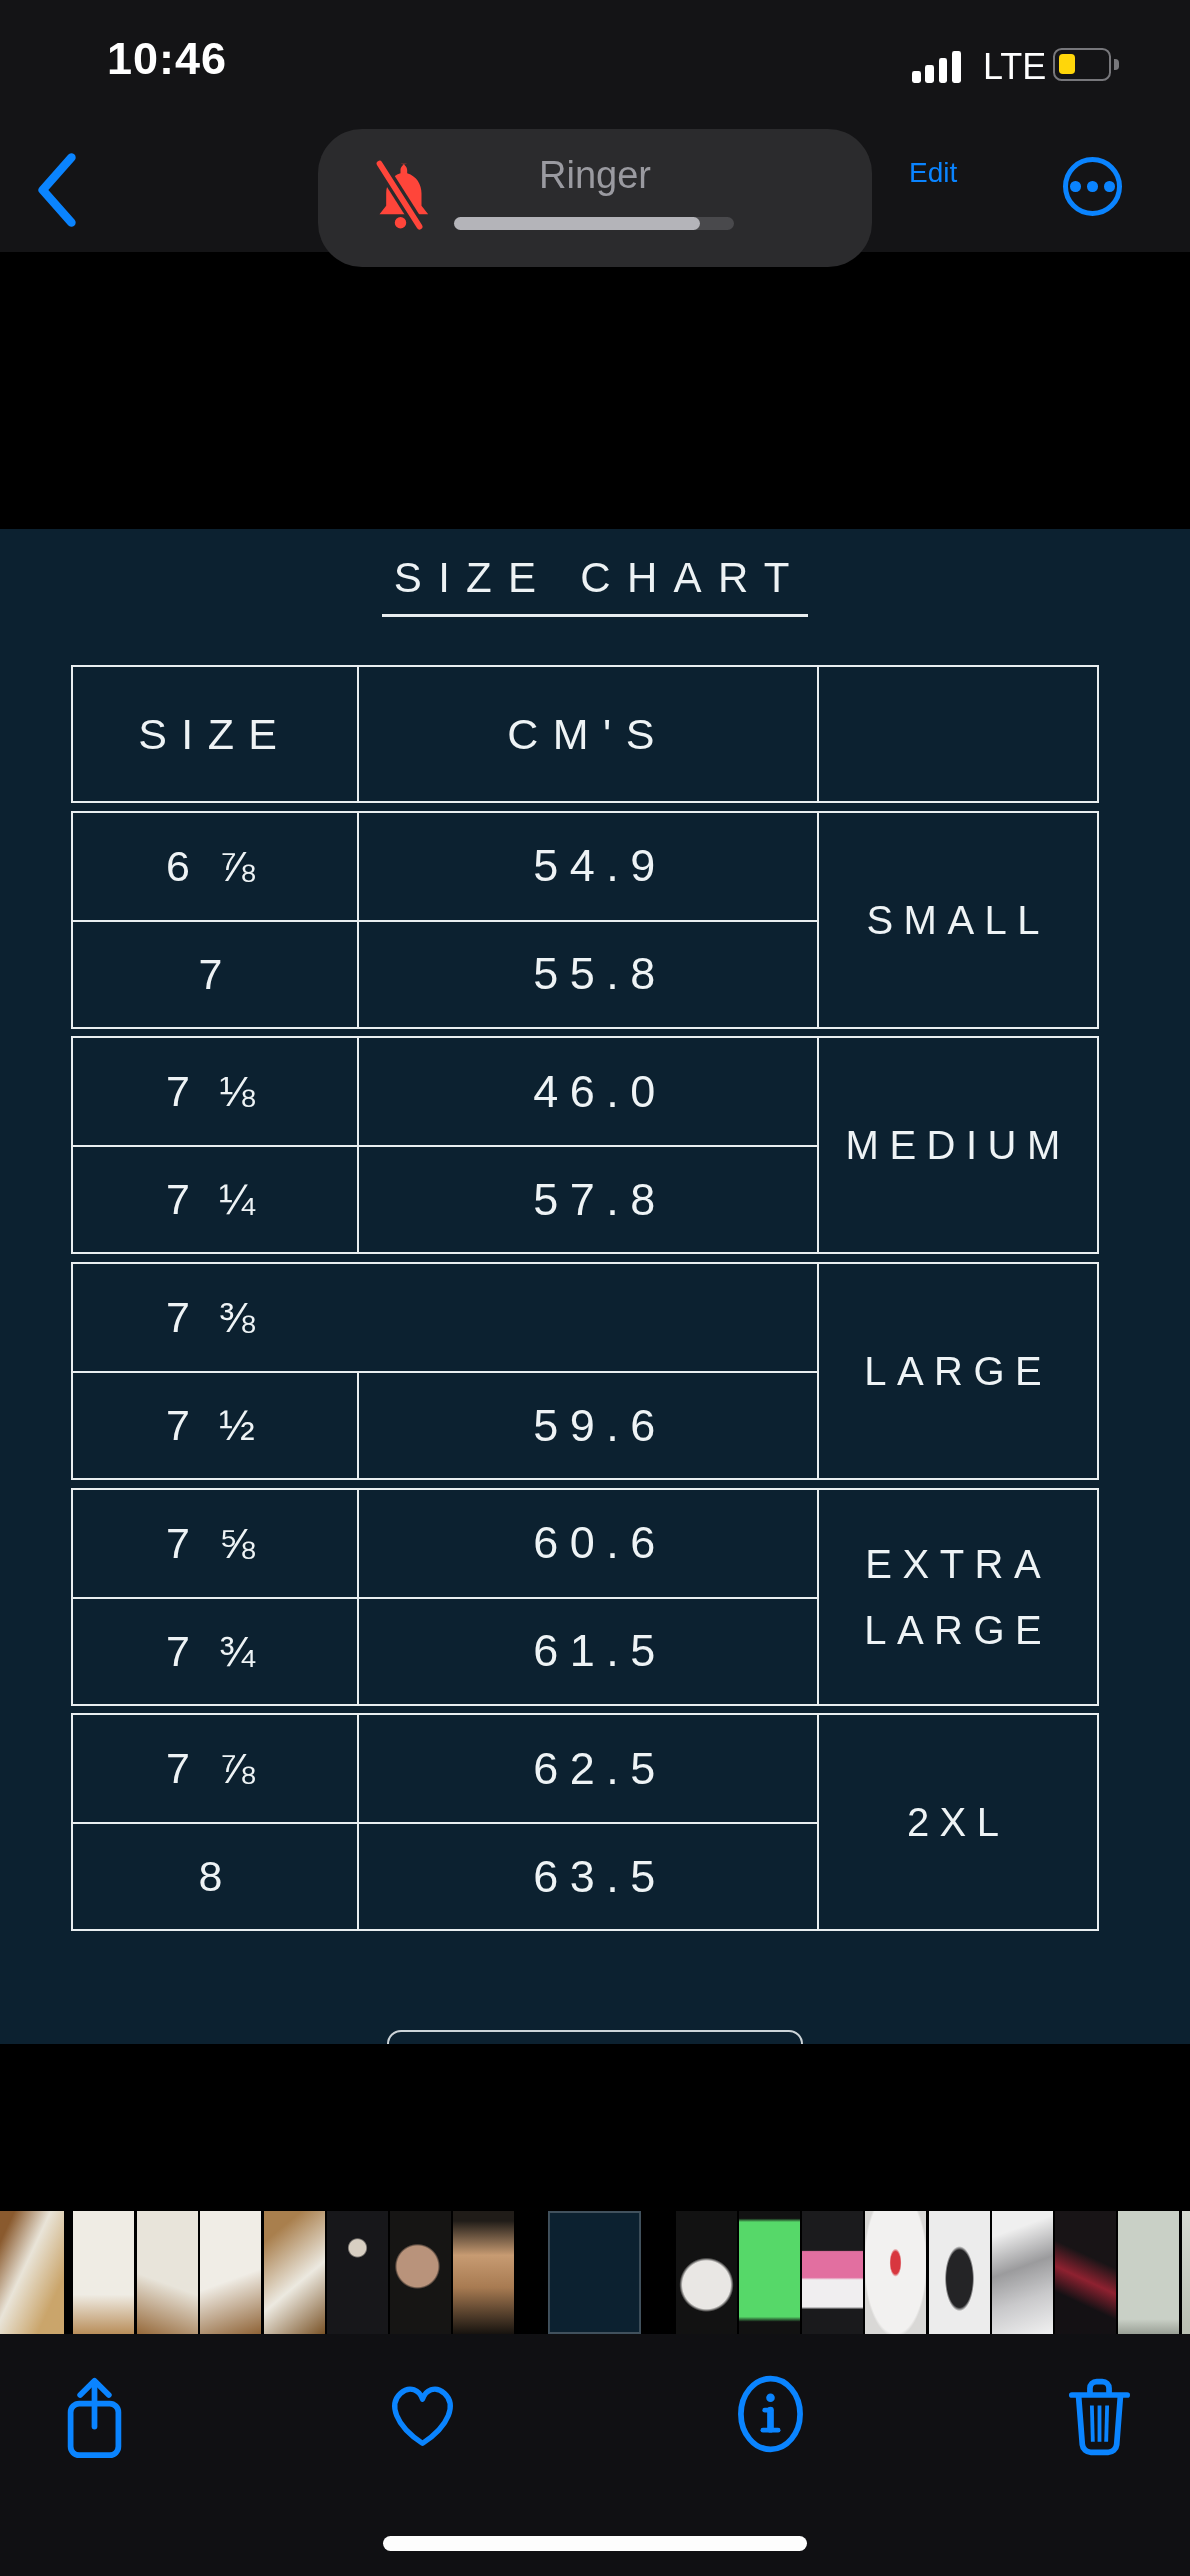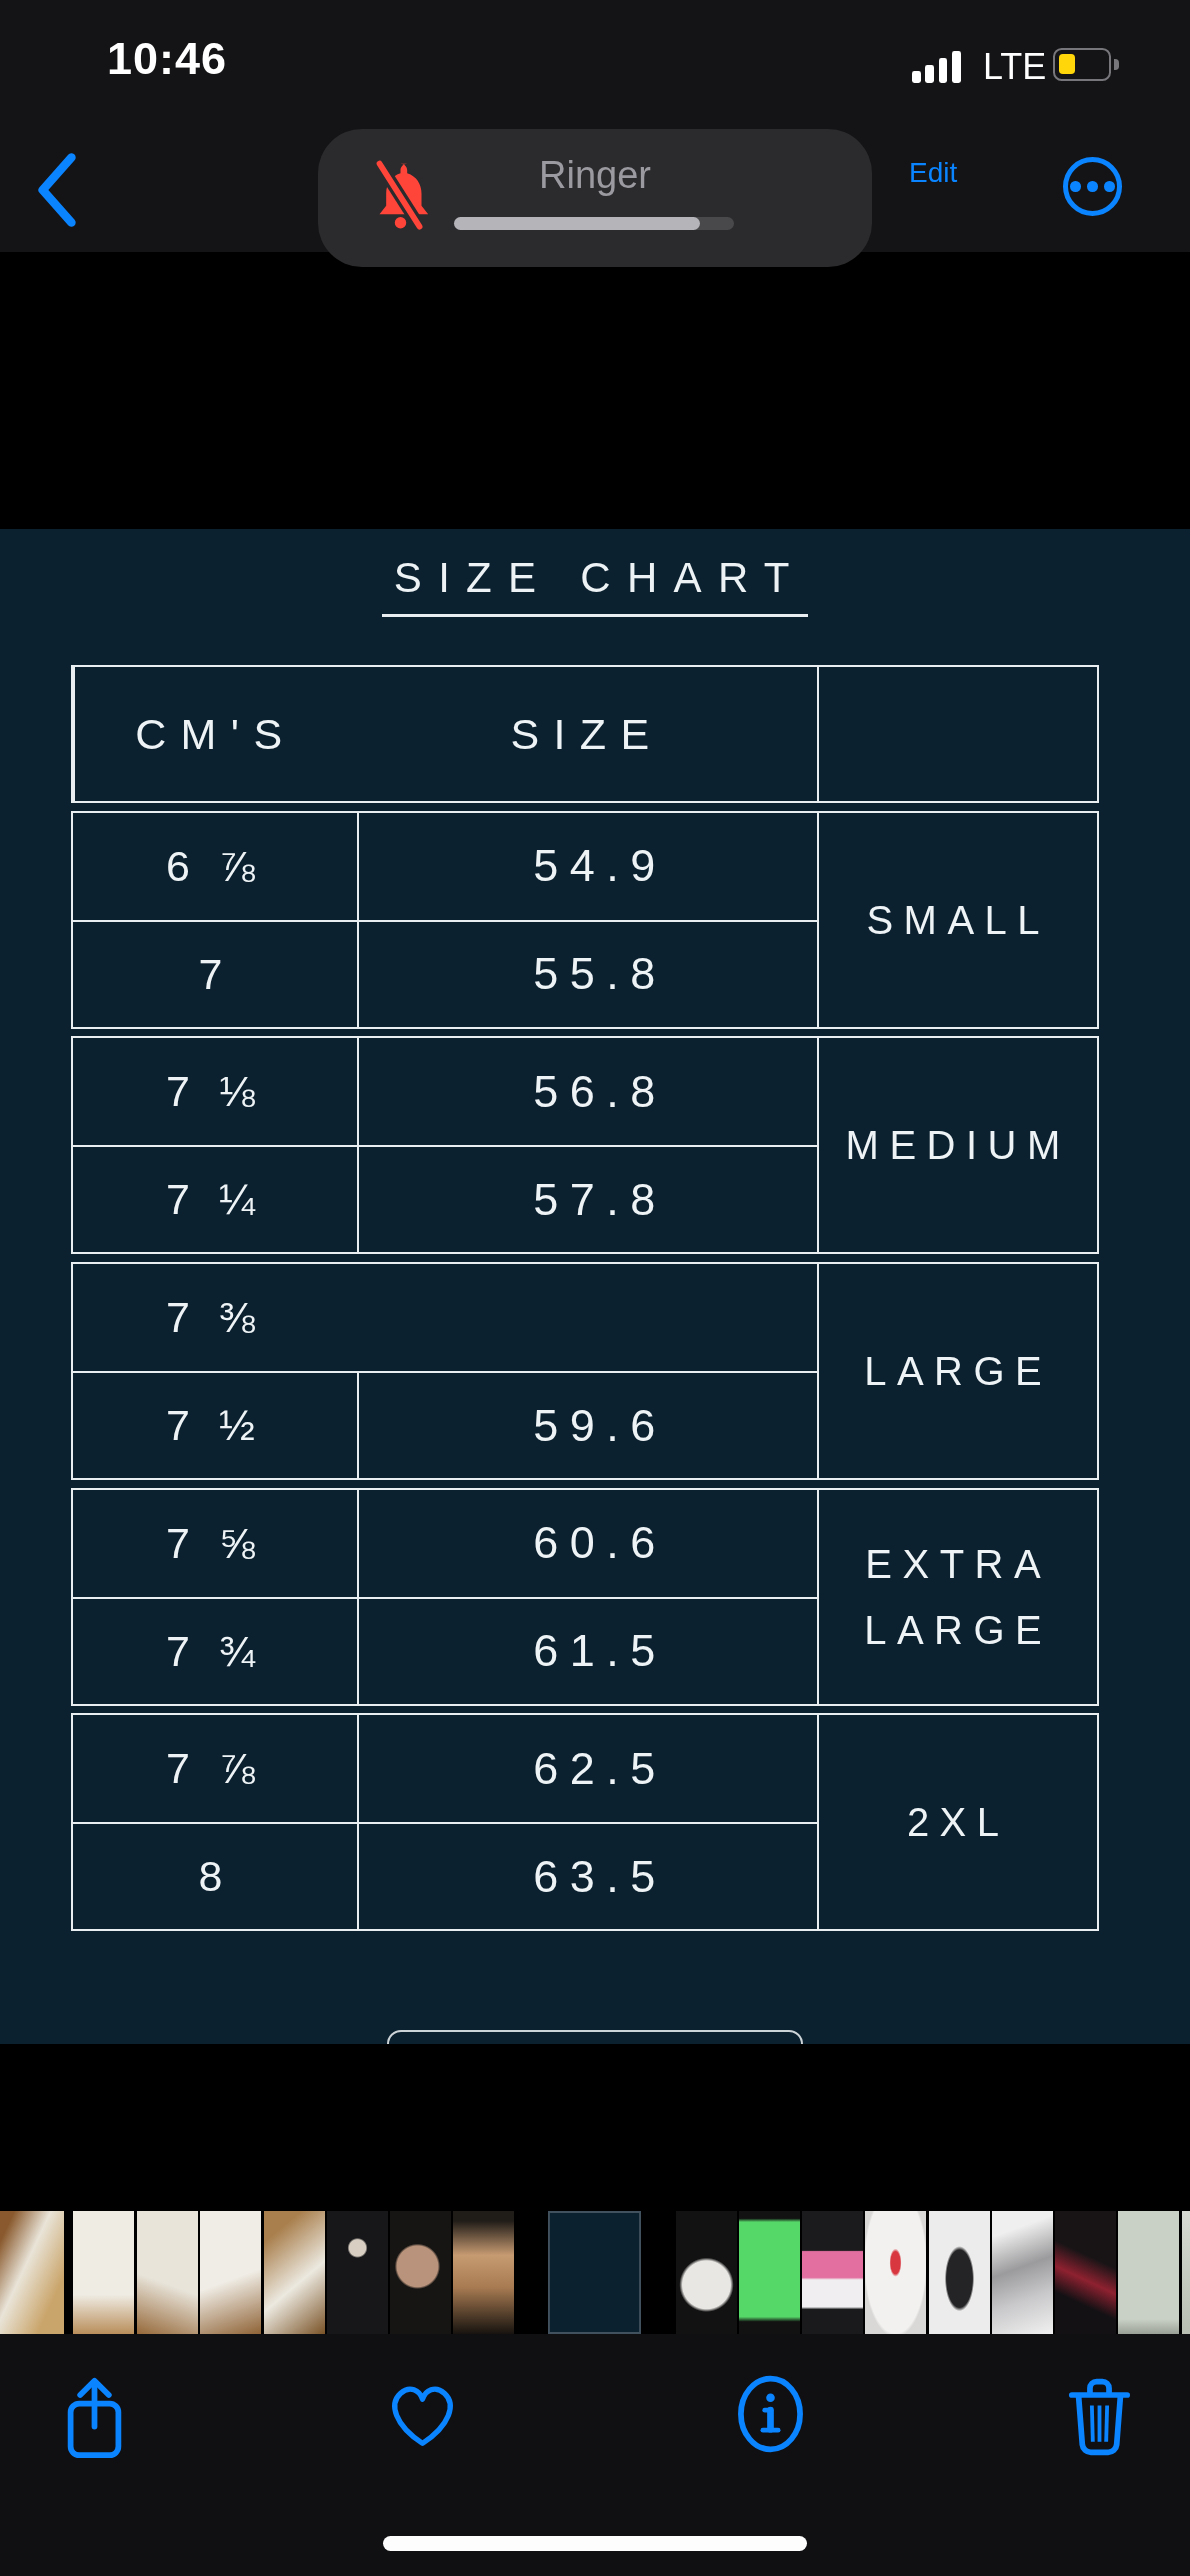--- a/index.html
+++ b/index.html
@@ -116,36 +116,36 @@
     </div>
   </div>
 
   <div class="photo">
     <div class="chart-title">
       <span>SIZE CHART</span>
     </div>
 
     <div class="sizetable">
       <div class="tbox thead">
+        <div class="cell c1">SIZE</div>
         <div class="cell c2">CM'S</div>
-        <div class="cell c1">SIZE</div>
         <div class="cell c3"></div>
       </div>
 
       <div class="tbox tgroup">
         <div class="tg-size p-s1">6 ⅞</div>
         <div class="tg-cm  p-c1">54.9</div>
         <div class="tg-size p-s2 r2">7</div>
         <div class="tg-cm  p-c2 r2">55.8</div>
         <div class="tg-label">SMALL</div>
       </div>
 
       <div class="tbox tgroup">
         <div class="tg-size p-s1">7 ⅛</div>
-        <div class="tg-cm  p-c1">56.8</div>
+        <div class="tg-cm  p-c1">46.0</div>
         <div class="tg-size p-s2 r2">7 ¼</div>
         <div class="tg-cm  p-c2 r2">57.8</div>
         <div class="tg-label">MEDIUM</div>
       </div>
 
       <div class="tbox tgroup">
         <div class="tg-size p-s1">7 ⅜</div>
         <div class="tg-size p-s2 r2">7 ½</div>
         <div class="tg-cm  p-c2 r2">59.6</div>
         <div class="tg-label">LARGE</div>

